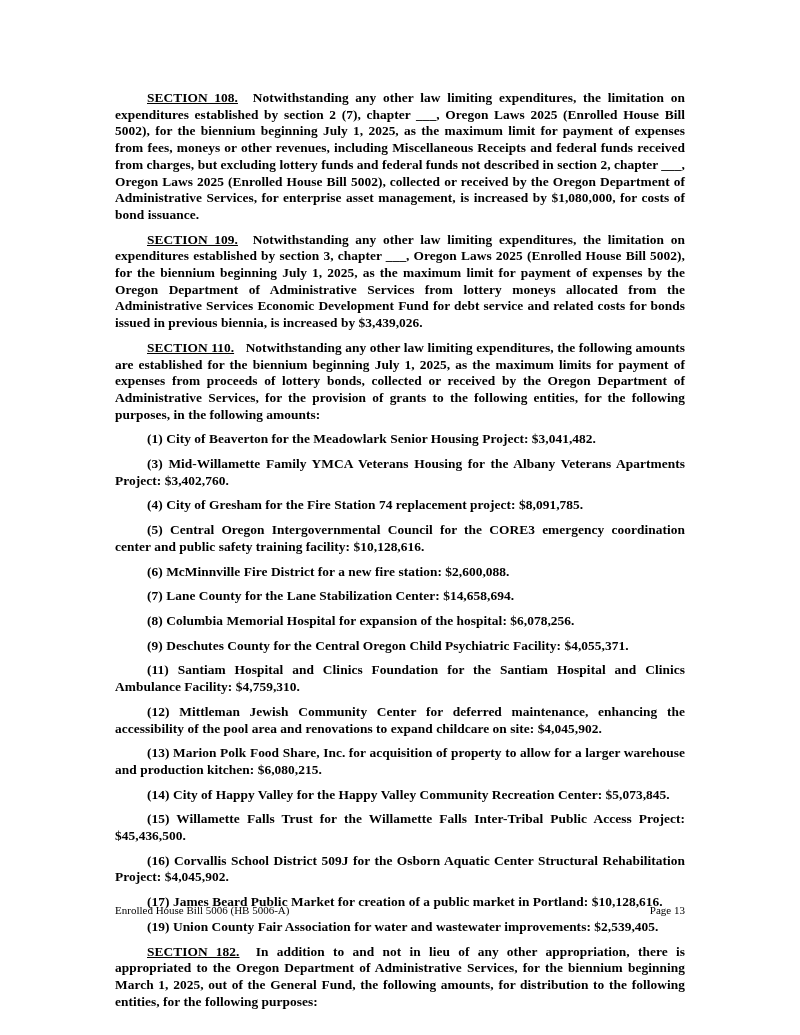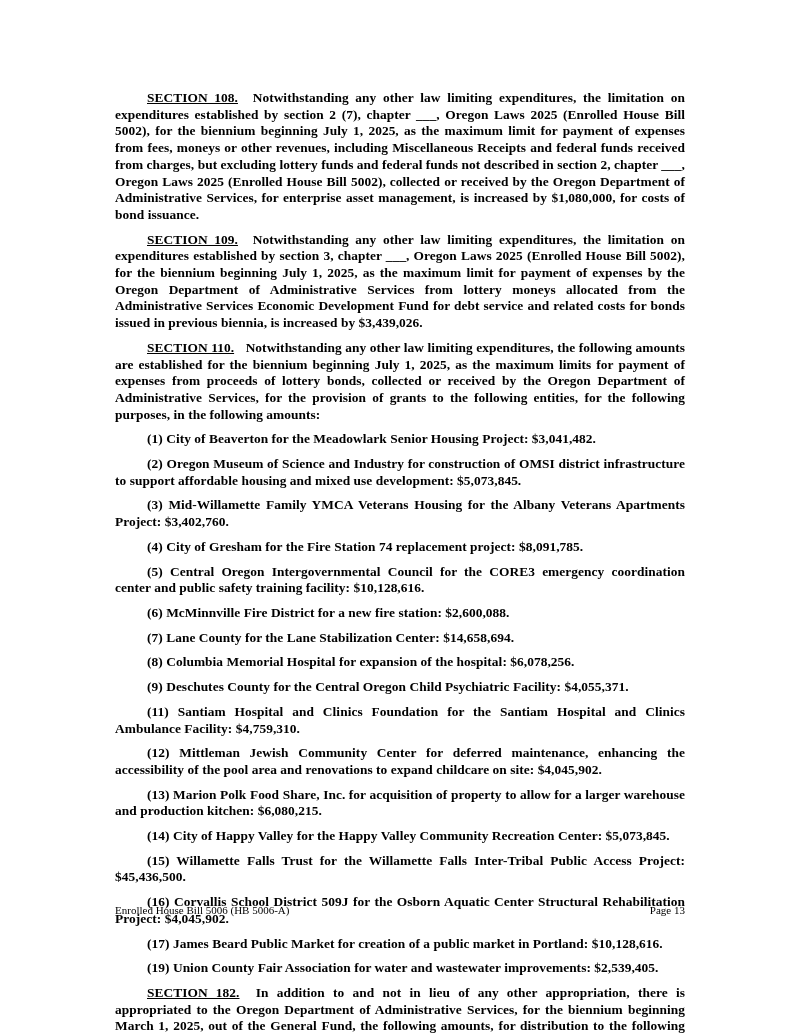--- a/index.html
+++ b/index.html
@@ -47,21 +47,20 @@
 <div class="page">
   <div class="content">
 
     <p class="para"><span class="sec">SECTION 108.</span><span> Notwithstanding any other law limiting expenditures, the limitation on expenditures established by section 2 (7), chapter ___, Oregon Laws 2025 (Enrolled House Bill 5002), for the biennium beginning July 1, 2025, as the maximum limit for payment of expenses from fees, moneys or other revenues, including Miscellaneous Receipts and federal funds received from charges, but excluding lottery funds and federal funds not described in section 2, chapter ___, Oregon Laws 2025 (Enrolled House Bill 5002), collected or received by the Oregon Department of Administrative Services, for enterprise asset management, is increased by $1,080,000, for costs of bond issuance.</span></p>
 
     <p class="para"><span class="sec">SECTION 109.</span><span> Notwithstanding any other law limiting expenditures, the limitation on expenditures established by section 3, chapter ___, Oregon Laws 2025 (Enrolled House Bill 5002), for the biennium beginning July 1, 2025, as the maximum limit for payment of expenses by the Oregon Department of Administrative Services from lottery moneys allocated from the Administrative Services Economic Development Fund for debt service and related costs for bonds issued in previous biennia, is increased by $3,439,026.</span></p>
 
     <p class="para"><span class="sec">SECTION 110.</span><span> Notwithstanding any other law limiting expenditures, the following amounts are established for the biennium beginning July 1, 2025, as the maximum limits for payment of expenses from proceeds of lottery bonds, collected or received by the Oregon Department of Administrative Services, for the provision of grants to the following entities, for the following purposes, in the following amounts:</span></p>
 
     <p class="para"><span>(1) City of Beaverton for the Meadowlark Senior Housing Project: $3,041,482.</span></p>
-    <p class="para"><span>(2) Oregon Museum of Science and Industry for construction of OMSI district infrastructure to support affordable housing and mixed use development: $5,073,845.</span></p>
     <p class="para"><span>(3) Mid-Willamette Family YMCA Veterans Housing for the Albany Veterans Apartments Project: $3,402,760.</span></p>
     <p class="para"><span>(4) City of Gresham for the Fire Station 74 replacement project: $8,091,785.</span></p>
     <p class="para"><span>(5) Central Oregon Intergovernmental Council for the CORE3 emergency coordination center and public safety training facility: $10,128,616.</span></p>
     <p class="para"><span>(6) McMinnville Fire District for a new fire station: $2,600,088.</span></p>
     <p class="para"><span>(7) Lane County for the Lane Stabilization Center: $14,658,694.</span></p>
     <p class="para"><span>(8) Columbia Memorial Hospital for expansion of the hospital: $6,078,256.</span></p>
     <p class="para"><span>(9) Deschutes County for the Central Oregon Child Psychiatric Facility: $4,055,371.</span></p>
     <p class="para"><span>(11) Santiam Hospital and Clinics Foundation for the Santiam Hospital and Clinics Ambulance Facility: $4,759,310.</span></p>
     <p class="para"><span>(12) Mittleman Jewish Community Center for deferred maintenance, enhancing the accessibility of the pool area and renovations to expand childcare on site: $4,045,902.</span></p>
     <p class="para"><span>(13) Marion Polk Food Share, Inc. for acquisition of property to allow for a larger warehouse and production kitchen: $6,080,215.</span></p>

